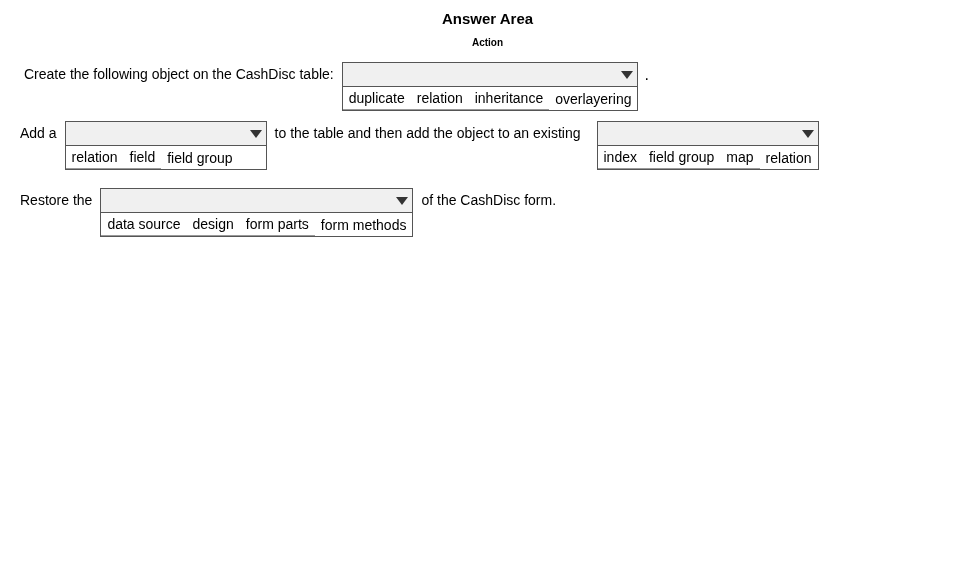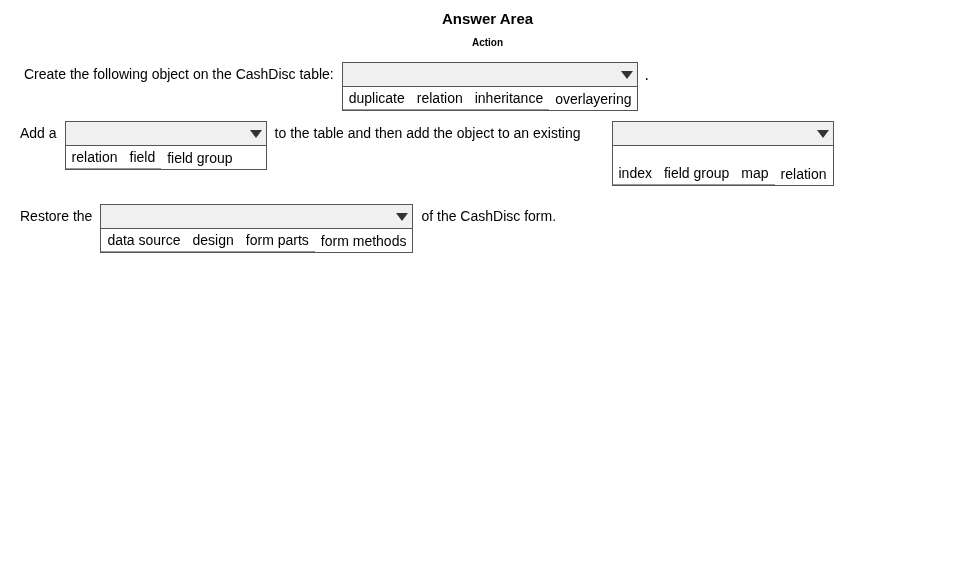--- a/index.html
+++ b/index.html
@@ -87,26 +87,25 @@
       align-items: flex-start;
       margin-bottom: 8px;
       margin-top: 10px;
     }
     .row2-add {
       margin-right: 8px;
       margin-top: 4px;
     }
     .row2-middle {
       margin-left: 8px;
-      margin-right: 23px;
+      margin-right: 8px;
       margin-top: 4px;
     }
     .row2-right {
       margin-left: 8px;
-      gap: 16px;
     }
     .row3 {
       display: flex;
       align-items: flex-start;
       margin-top: 18px;
     }
     .row3-restore {
       margin-right: 8px;
       margin-top: 4px;
     }

